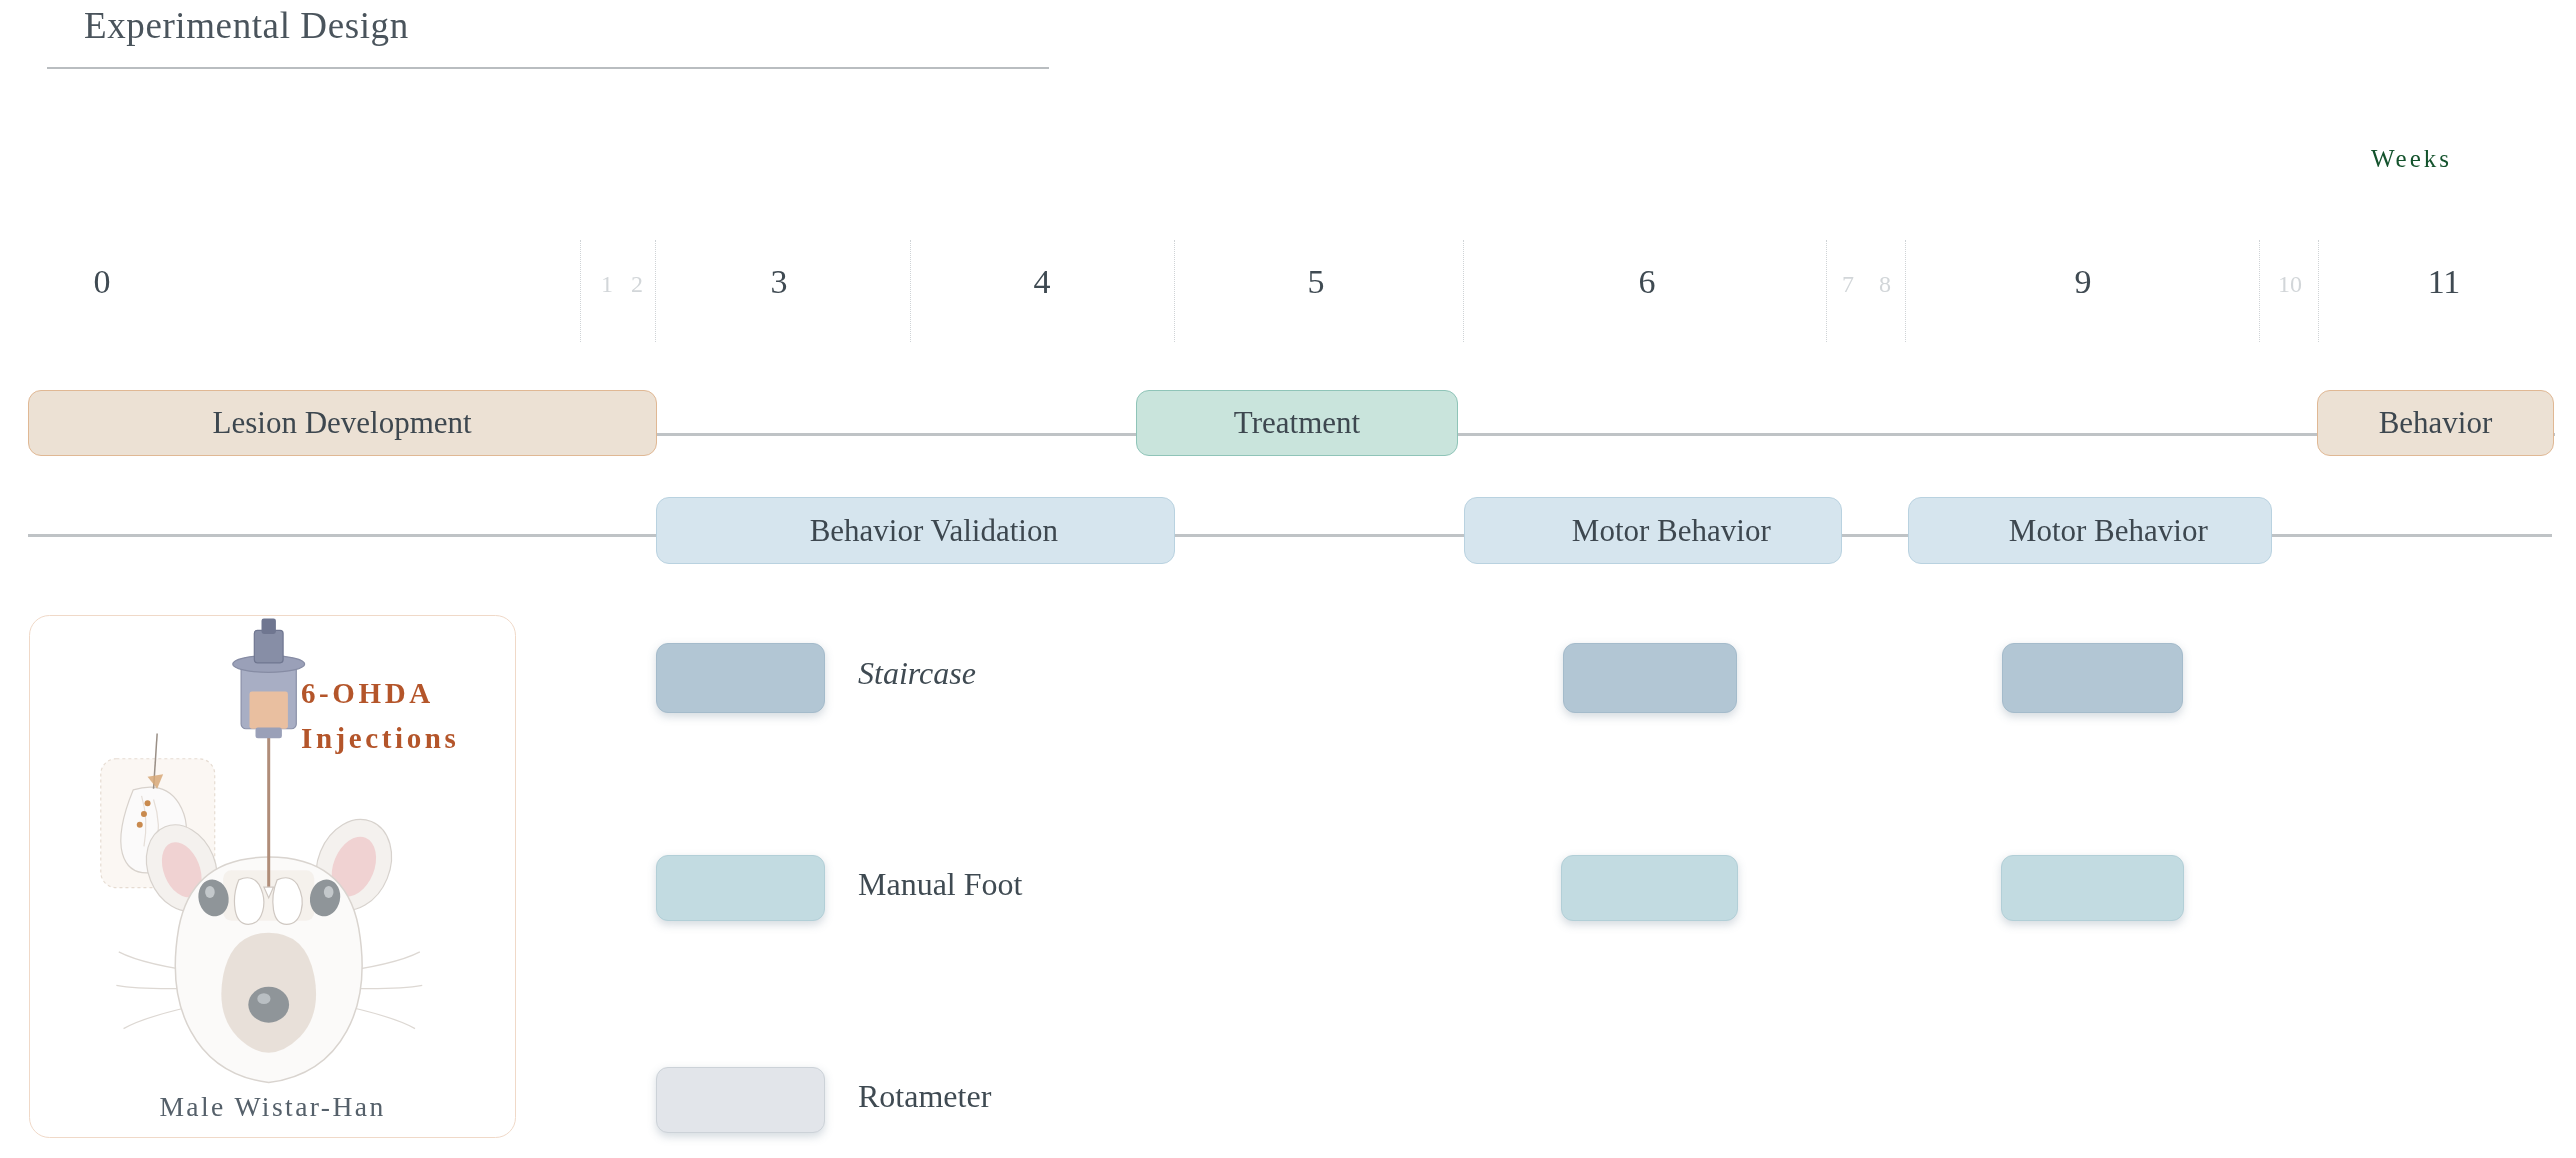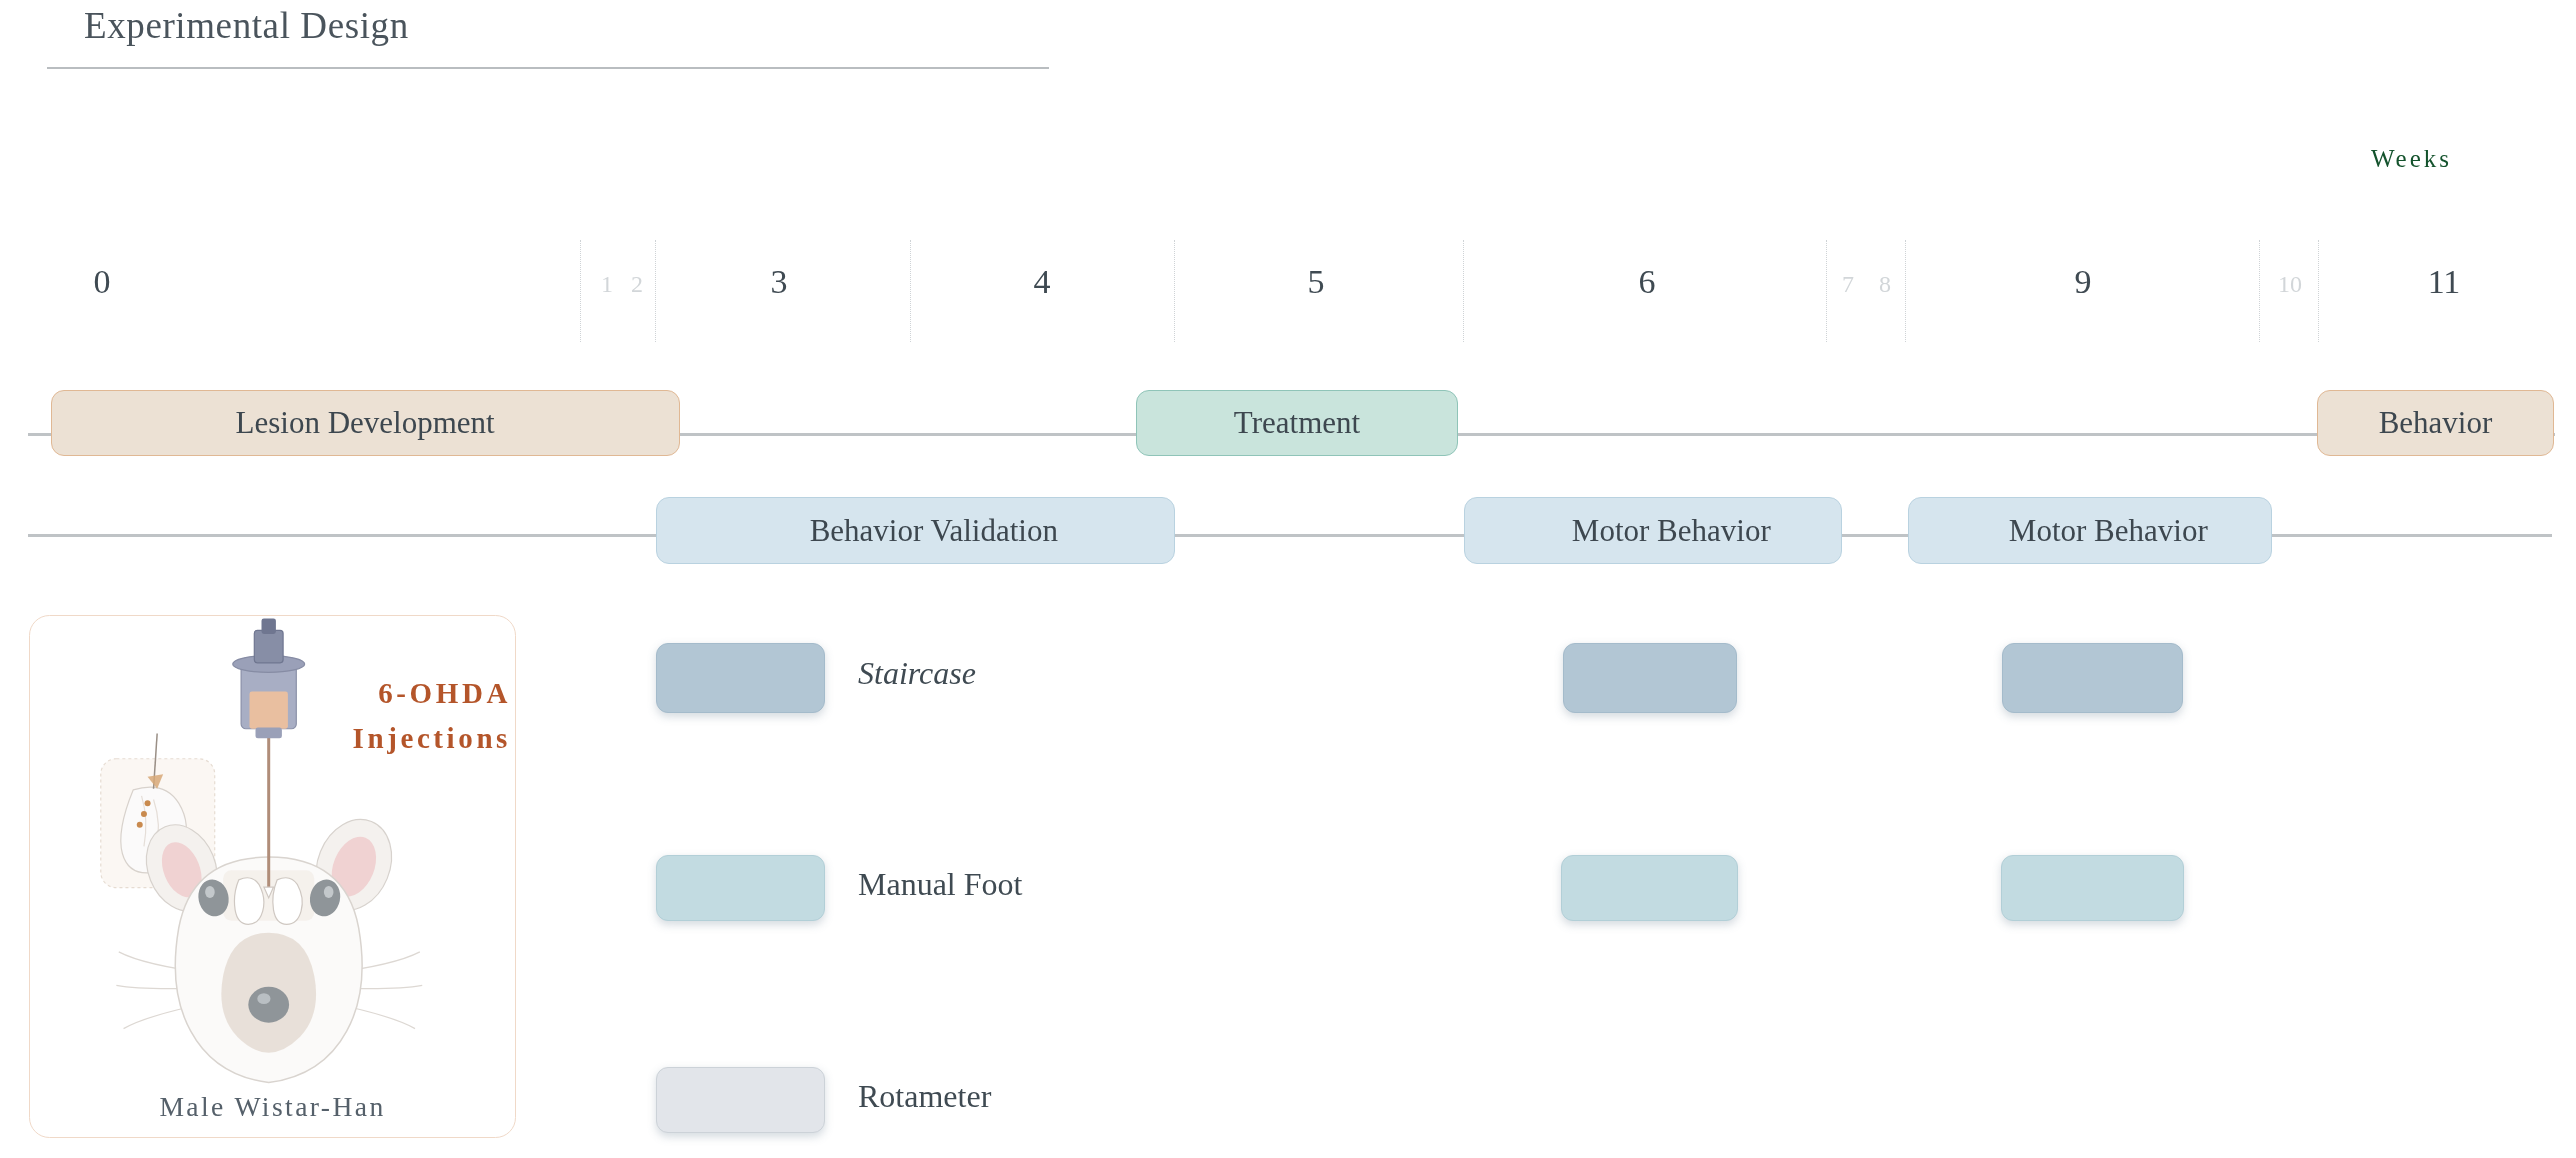--- a/index.html
+++ b/index.html
@@ -148,21 +148,21 @@
     font-size: 27.6px;
     color: #55606a;
     letter-spacing: 2.4px;
     white-space: nowrap;
   }
   .ohda-text {
     position: absolute;
     left: 271px;
     top: 55px;
     width: 210px;
-    text-align: right;
+    text-align: left;
     font-size: 29px;
     font-weight: bold;
     color: #b4552a;
     letter-spacing: 3.6px;
     line-height: 1.55;
   }
   .card-art {
     position: absolute;
     left: 0;
     top: 0;
@@ -200,21 +200,21 @@
       <div class="week-label" style="left: 1316px;">5</div>
       <div class="week-label" style="left: 1647px;">6</div>
       <div class="week-label faded" style="left: 1848px;">7</div>
       <div class="week-label faded" style="left: 1885px;">8</div>
       <div class="week-label" style="left: 2083px;">9</div>
       <div class="week-label faded" style="left: 2290px;">10</div>
       <div class="week-label" style="left: 2444px;">11</div>
     </div>
   <div id="tracks-layer">
       <div class="track-line" style="left: 27.6px; top: 433px; width: 2527px;"></div>
-      <div class="pill tan" style="left: 27.6px; top: 390px; width: 629px; height: 66px; margin-left: 23px;">Lesion Development</div>
+      <div class="pill tan" style="left: 27.6px; top: 390px; width: 629px; height: 66px;">Lesion Development</div>
       <div class="pill mint" style="left: 1136px; top: 390px; width: 322px; height: 66px;">Treatment</div>
       <div class="pill tan" style="left: 2317px; top: 390px; width: 237px; height: 66px;">Behavior</div>
       <div class="track-line" style="left: 27.6px; top: 534px; width: 2524px;"></div>
       <div class="pill blue" style="left: 656px; top: 497px; width: 519px; height: 67px;">Behavior Validation</div>
       <div class="pill blue" style="left: 1464px; top: 497px; width: 378px; height: 67px;">Motor Behavior</div>
       <div class="pill blue" style="left: 1908px; top: 497px; width: 364px; height: 67px;">Motor Behavior</div>
     </div>
   <div id="assays-layer">
       <div class="swatch staircase" style="left: 656px; top: 643px; width: 169px; height: 70px;"></div>
       <div class="assay-label" style="left: 858px; top: 655px; font-style: italic;">Staircase</div>

